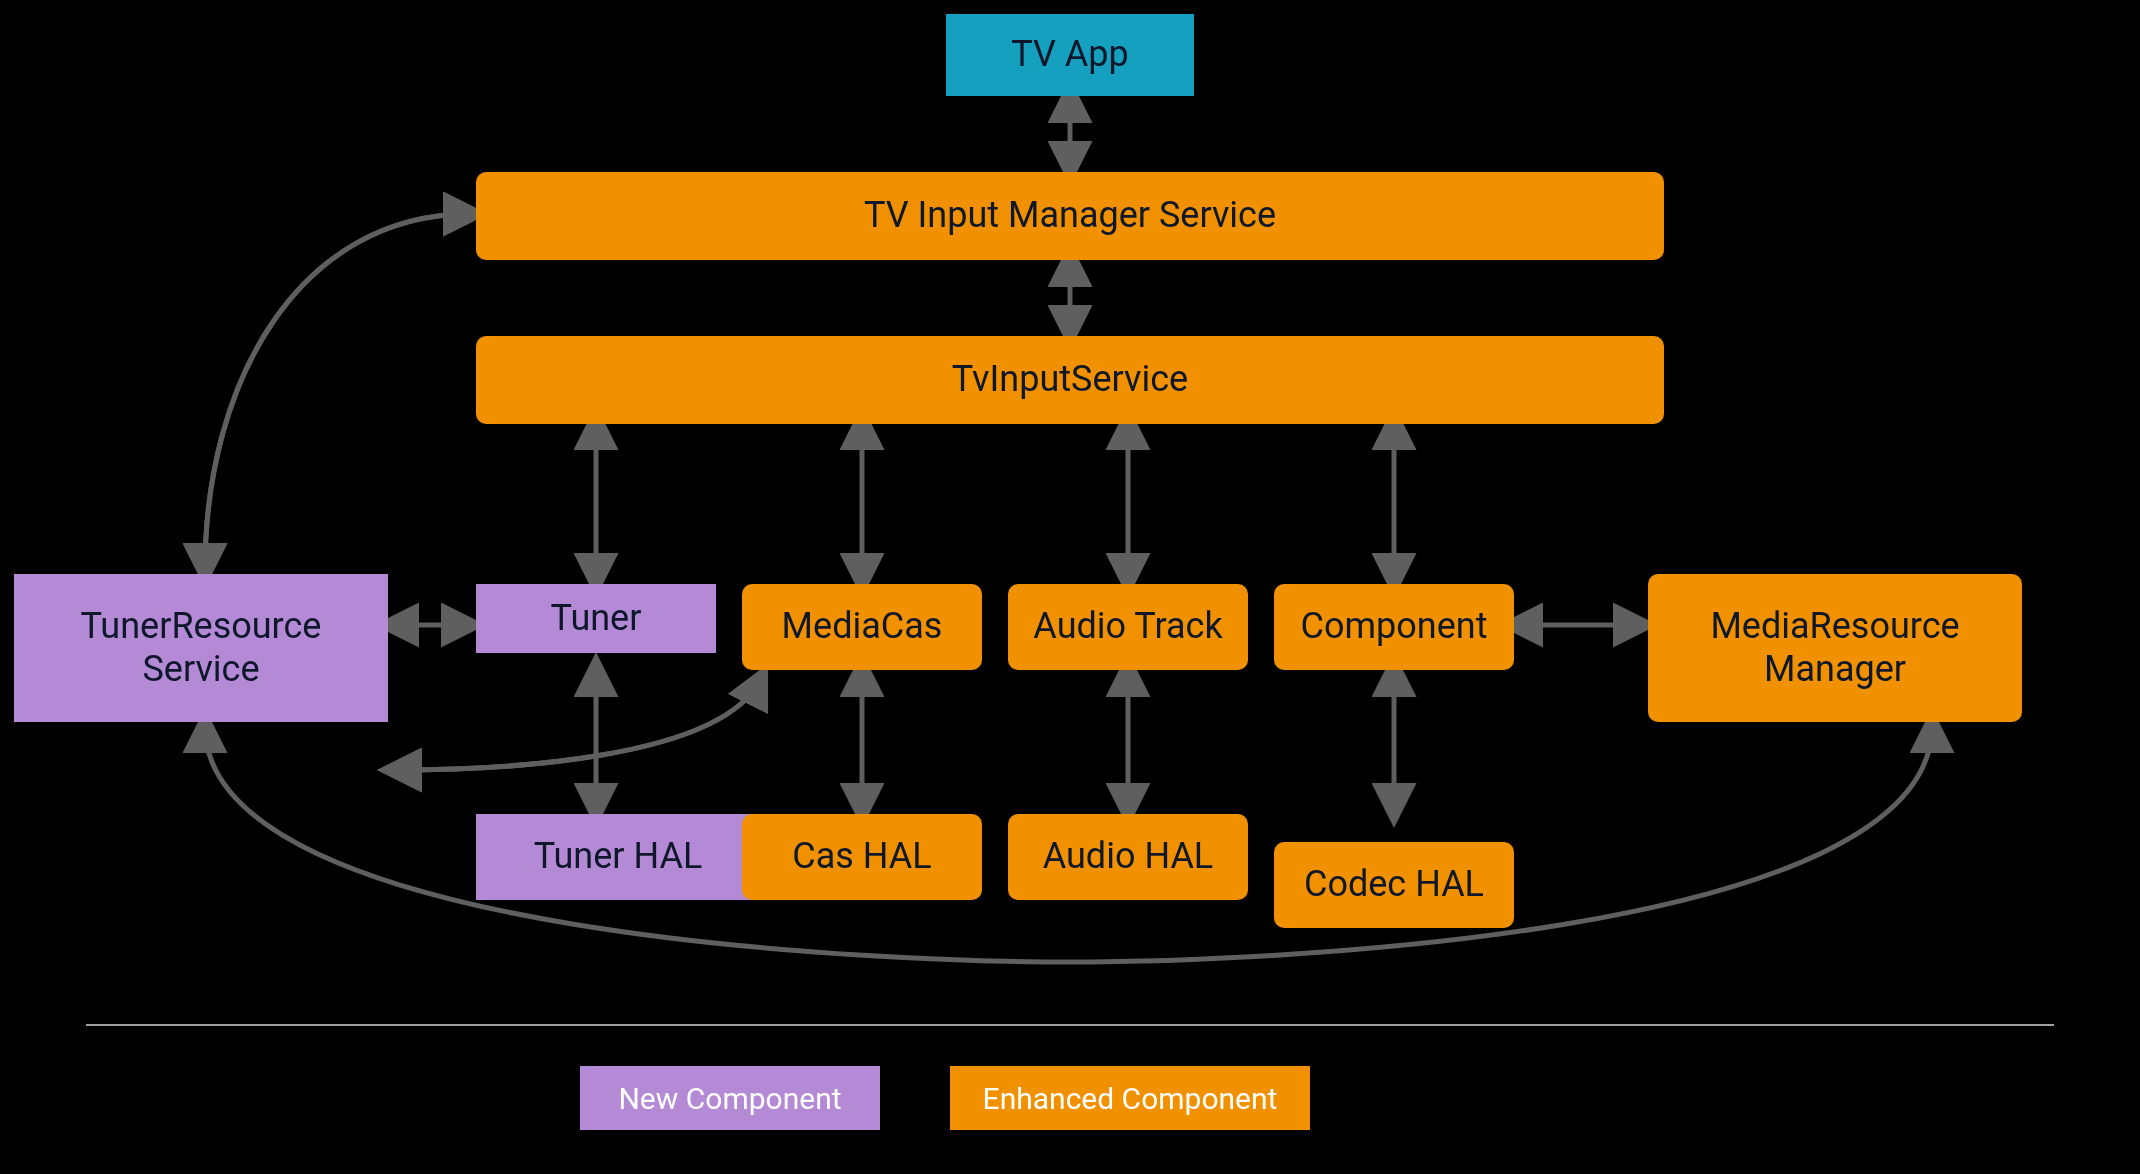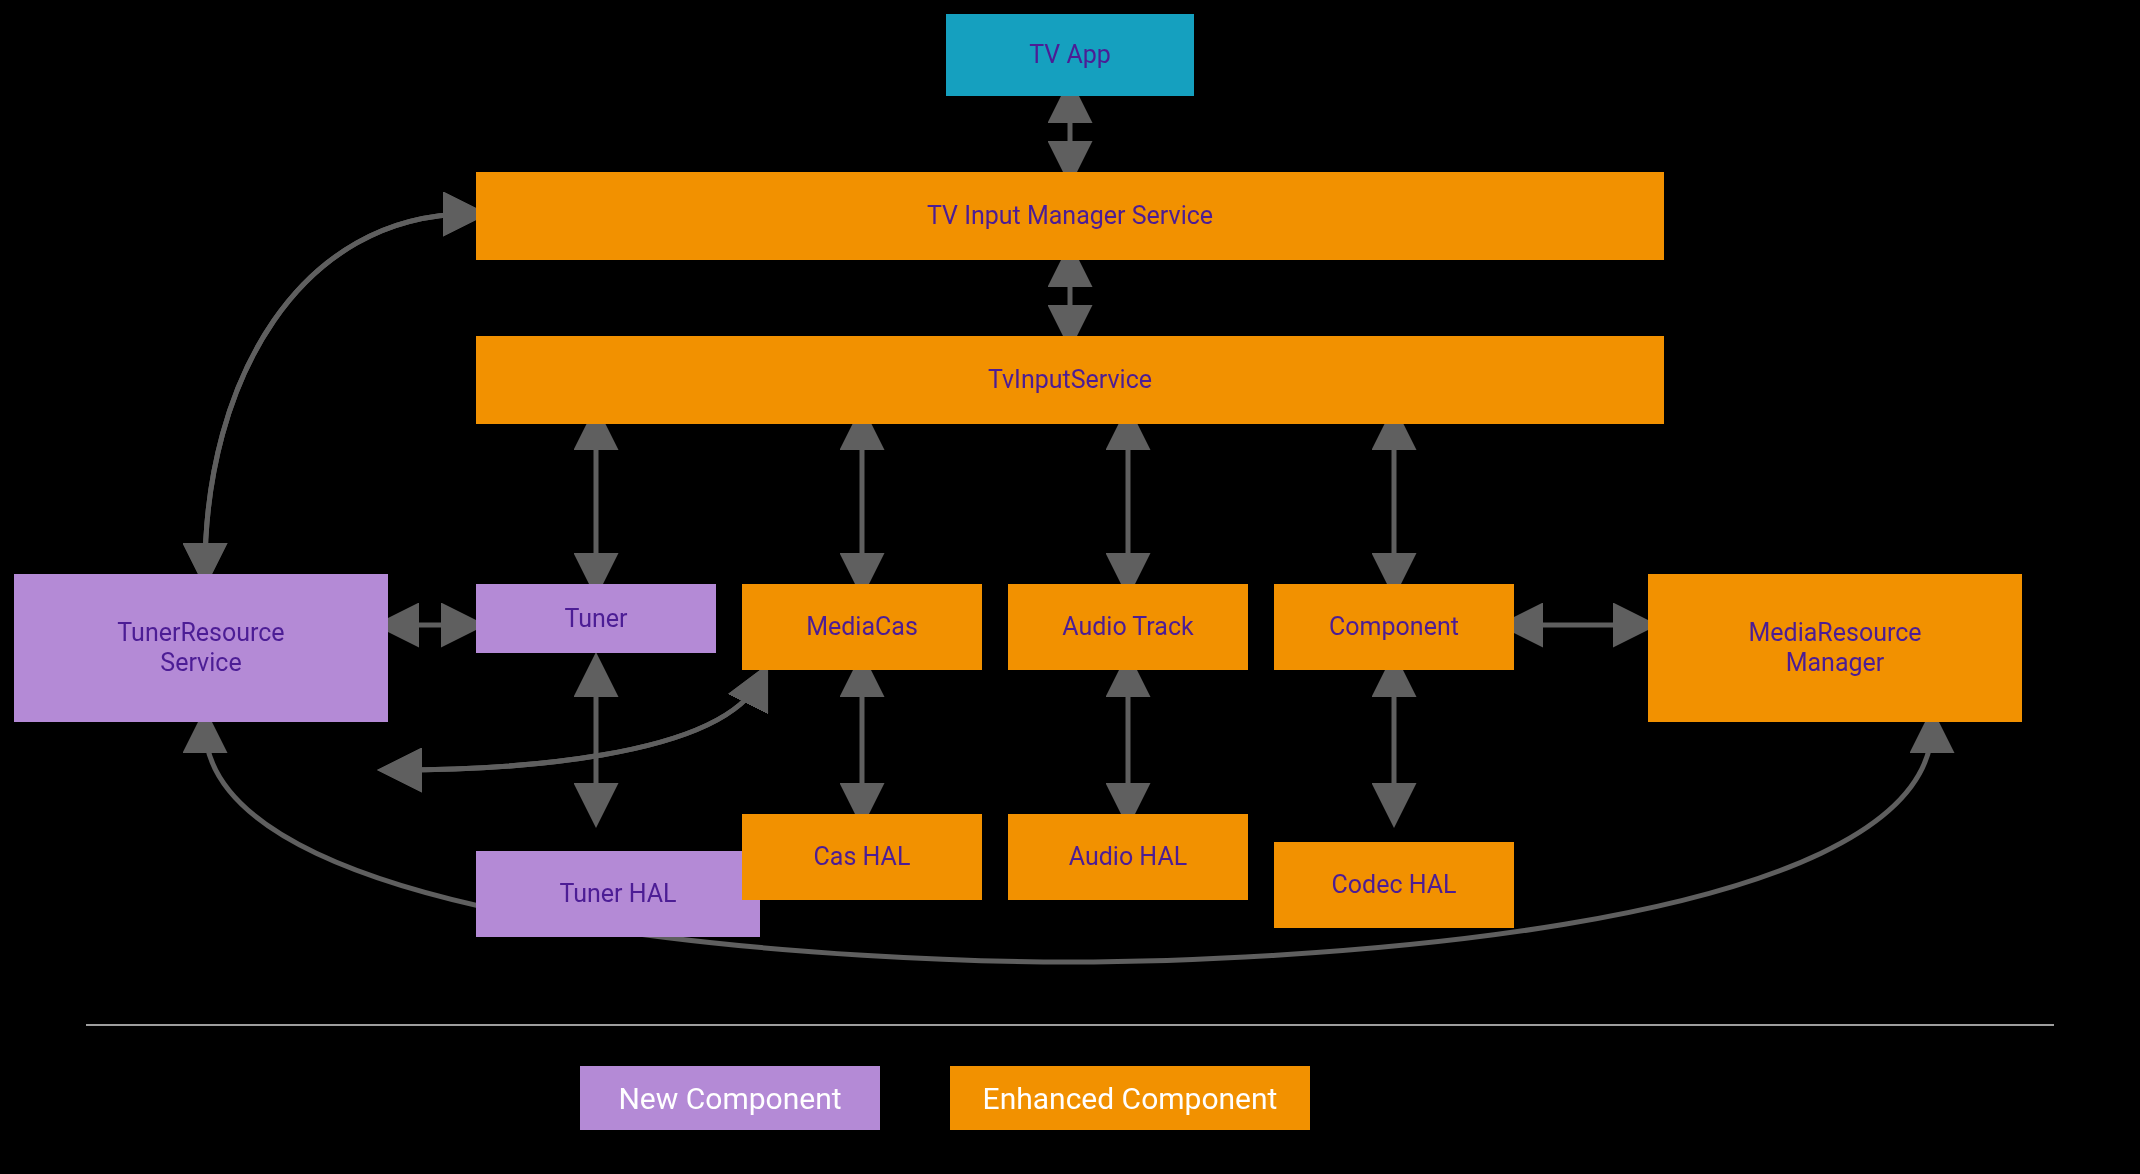--- a/index.html
+++ b/index.html
@@ -10,28 +10,28 @@
     height: 1174px;
     position: relative;
     overflow: hidden;
   }
   .box {
     position: absolute;
     display: flex;
     align-items: center;
     justify-content: center;
     text-align: center;
-    color: #4c1d95;
-    font-size: 25px;
+    color: #0f172a;
+    font-size: 36px;
     font-weight: 400;
     line-height: 1.2;
     padding: 6px 16px;
   }
   .blue   { background: #15a0bf; }
-  .orange { background: #f29100; }
+  .orange { background: #f29100; border-radius: 10px; }
   .purple { background: #b48ad6; }
   .legend-box {
     position: absolute;
     display: flex;
     align-items: center;
     justify-content: center;
     color: #fff;
     font-size: 30px;
     font-weight: 400;
     text-align: center;
@@ -97,21 +97,21 @@
 <div class="box purple" style="left:476px;  top:584px; width:240px; height:69px;">Tuner</div>
 <div class="box orange" style="left:742px;  top:584px; width:240px; height:86px;">MediaCas</div>
 <div class="box orange" style="left:1008px; top:584px; width:240px; height:86px;">Audio Track</div>
 <div class="box orange" style="left:1274px; top:584px; width:240px; height:86px;">Component</div>
 
 <div class="box purple" style="left:14px;   top:574px; width:374px; height:148px; white-space:pre-line;">TunerResource
 Service</div>
 <div class="box orange" style="left:1648px; top:574px; width:374px; height:148px; white-space:pre-line;">MediaResource
 Manager</div>
 
-<div class="box purple" style="left:476px;  top:814px; width:284px; height:86px;margin-top:37px;">Tuner HAL</div>
+<div class="box purple" style="left:476px;  top:814px; width:284px; height:86px;">Tuner HAL</div>
 <div class="box orange" style="left:742px;  top:814px; width:240px; height:86px;">Cas HAL</div>
 <div class="box orange" style="left:1008px; top:814px; width:240px; height:86px;">Audio HAL</div>
 <div class="box orange" style="left:1274px; top:814px; width:240px; height:86px;margin-top:28px;">Codec HAL</div>
 
 <div class="divider" style="left:86px; top:1024px; width:1968px;"></div>
 
 <div class="legend-box legend-purple" style="left:580px;  top:1066px; width:300px; height:64px;">New Component</div>
 <div class="legend-box legend-orange" style="left:950px;  top:1066px; width:360px; height:64px;">Enhanced Component</div>
 
 </body></html>

